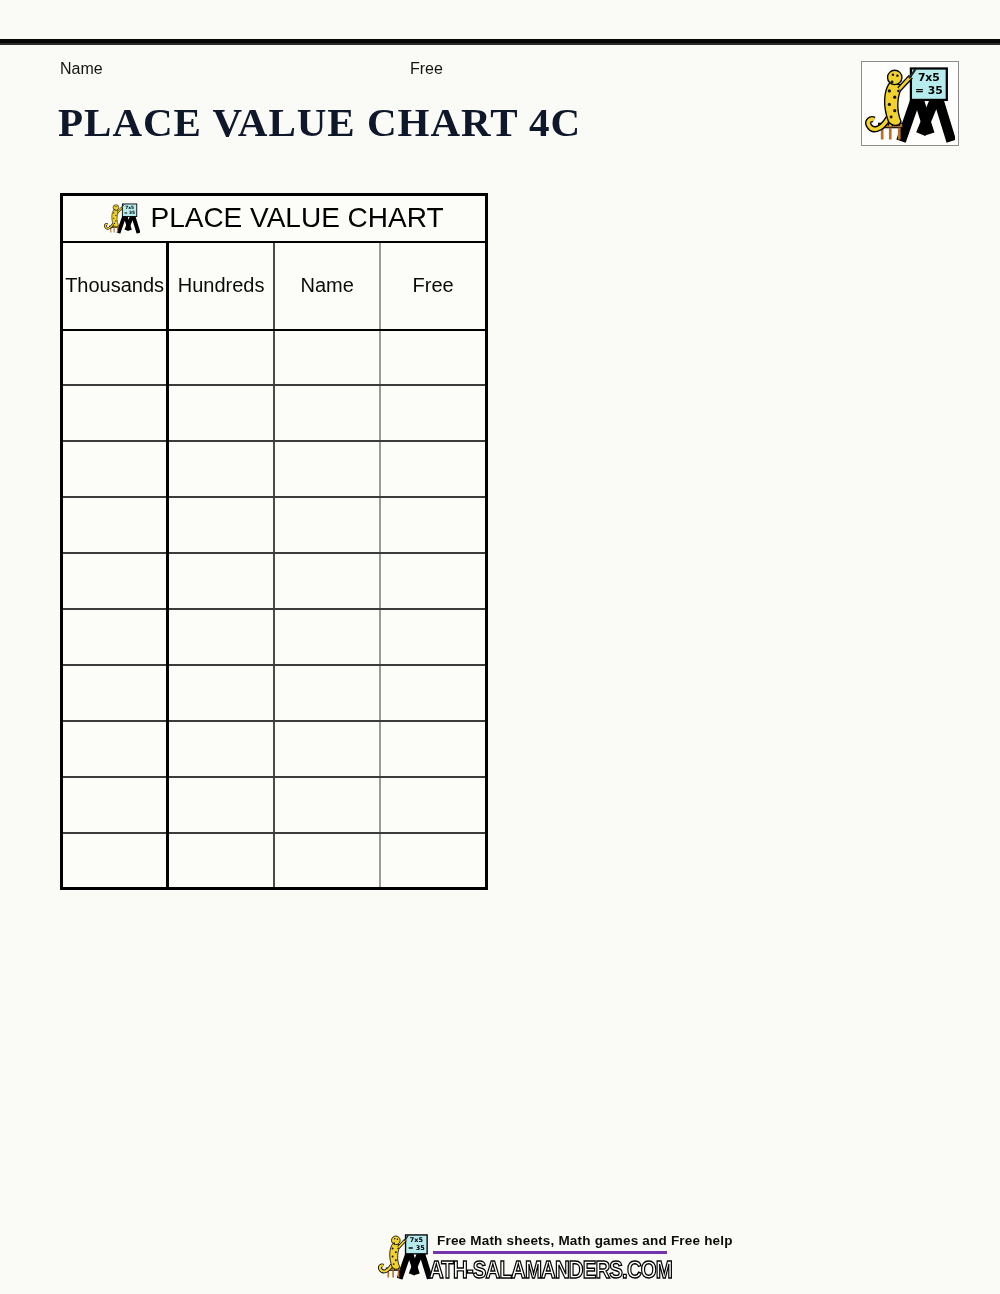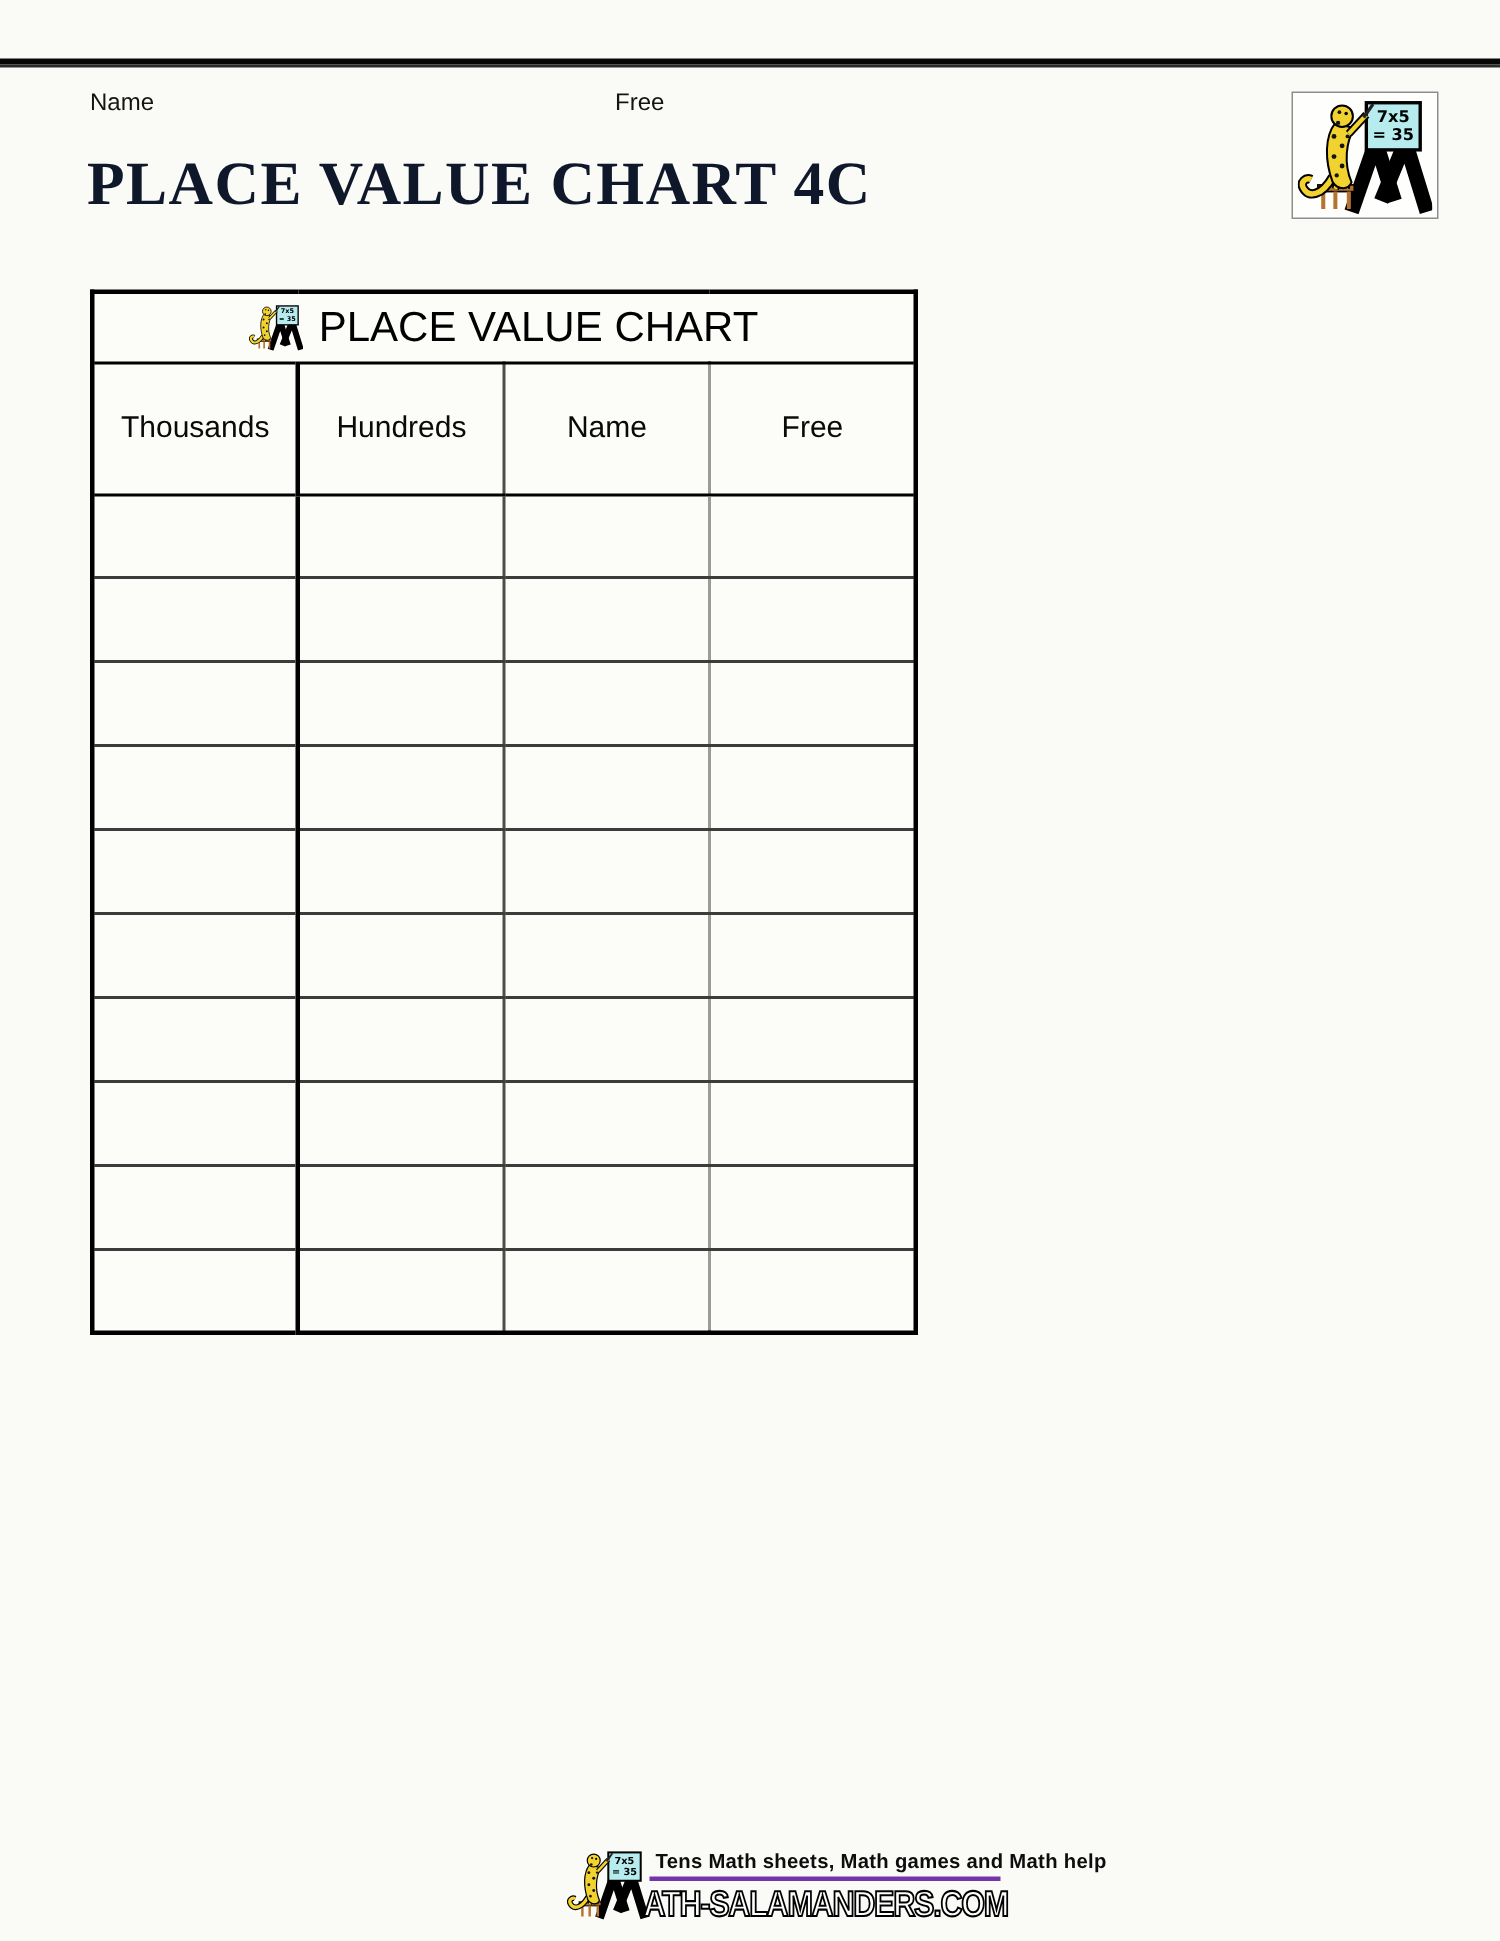--- a/index.html
+++ b/index.html
@@ -52,21 +52,21 @@
     border: 1px solid #8d8d8d;
     display: flex;
     align-items: center;
     justify-content: center;
   }
 
   
   .pv-table {
     position: absolute;
     left: 60px; top: 193px;
-    width: 552px;
+    width: 428px;
     border-collapse: collapse;
     border: 3px solid #000;
     background: #fcfcf8;
     table-layout: fixed;
   }
   .pv-table th, .pv-table td {
     padding: 0;
     text-align: center;
     vertical-align: middle;
     font-weight: normal;
@@ -286,15 +286,15 @@
         <td></td>
         <td></td>
         <td></td>
       </tr>
     </tbody>
 </table>
 
 <svg class="footer-logo logo-svg" viewBox="0 0 100 88">
   <use href="#sala-logo"></use>
 </svg>
-<div class="footer-tagline">Tens Math sheets, Math games and Math help</div>
+<div class="footer-tagline">Free Math sheets, Math games and Free help</div>
 <div class="footer-rule" style="background-color: rgb(116, 52, 172);"></div>
 <div class="footer-site">ATH-SALAMANDERS.COM</div>
 
 </body></html>

